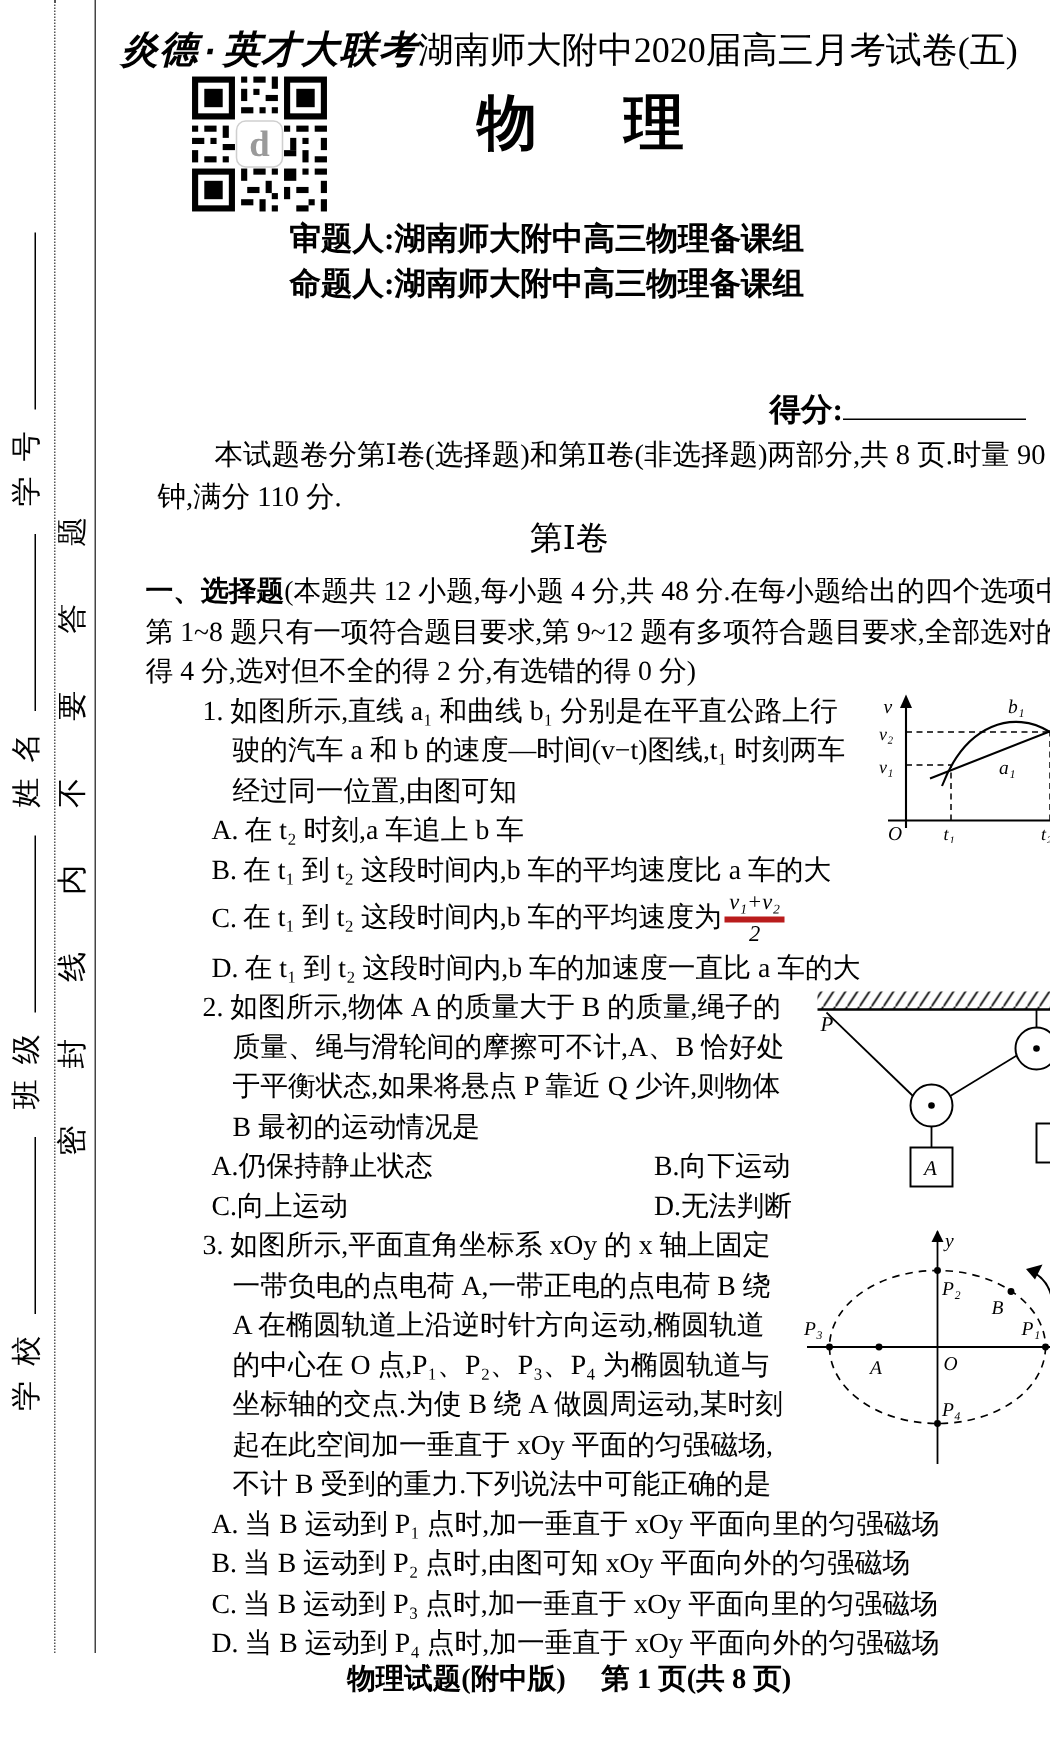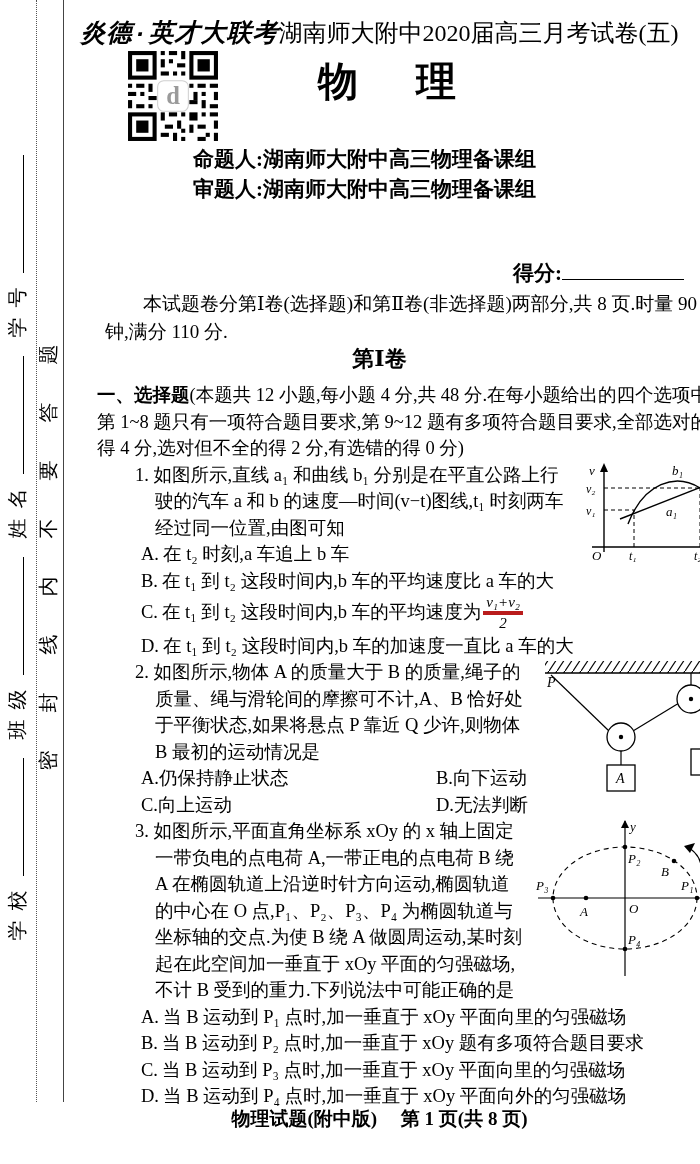--- a/index.html
+++ b/index.html
@@ -27,21 +27,21 @@
   .subject{position:absolute;top:54px;left:0;width:629px;padding-left:24px;box-sizing:border-box;
     text-align:center;font-size:40px;font-weight:bold;letter-spacing:9px;}
 
   .people{position:absolute;top:144px;left:128px;font-size:21px;font-weight:bold;line-height:30px;}
 
   .score{position:absolute;top:258px;left:448px;font-size:21px;font-weight:bold;}
   .score-blank{display:inline-block;width:122px;border-bottom:1.5px solid #000;height:1em;vertical-align:baseline;}
 
   .intro{position:absolute;top:290px;left:0;width:629px;font-size:19px;line-height:28px;text-indent:2em;margin-left:40px;}
 
-  .part-title{position:absolute;top:344px;left:0;width:629px;text-align:center;font-size:22px;font-weight:bold;}
+  .part-title{position:absolute;top:344px;left:0;width:629px;text-align:center;font-size:22px;font-weight:normal;}
 
   .main{position:absolute;top:382px;left:0;width:629px;font-size:18.5px;line-height:26.5px;padding-left:32px;}
   .sec-head{font-weight:bold;}
   .question{margin:0;margin-left:20px;}
   .q-stem{padding-left:38px;text-indent:-20px;}
   .q-opt{padding-left:24px;}
   .q-opt .lbl{margin-right:4px;}
   .opt-row{padding-left:24px;}
   .cell1{display:inline-block;width:295px;}
   .nowrap{white-space:nowrap;}
@@ -150,22 +150,22 @@
           <rect x="85" y="81" width="4" height="8"></rect>
           <rect x="69" y="85" width="8" height="4"></rect>
       </g>
       <rect x="30" y="30" width="30" height="30" rx="6" fill="#fff" stroke="#cfcfcf"></rect>
       <text x="45" y="53" text-anchor="middle" font-size="24" font-weight="bold" fill="#9a9a9a" font-family="'Liberation Sans',sans-serif">d</text>
     </svg>
 
     <div class="subject">物　理</div>
 
     <div class="people">
+      <div>审题人:湖南师大附中高三物理备课组</div>
       <div>命题人:湖南师大附中高三物理备课组</div>
-      <div>审题人:湖南师大附中高三物理备课组</div>
     </div>
 
     <div class="score">
       <span>得分:</span><span class="score-blank"></span>
     </div>
 
     <div class="intro">本试题卷分第Ⅰ卷(选择题)和第Ⅱ卷(非选择题)两部分,共 8 页.时量 90 分钟,满分 110 分.</div>
 
     <div class="part-title">第Ⅰ卷</div>
 
@@ -275,21 +275,21 @@
           <text class="it" x="2" y="72" font-size="13">P₃</text>
           <text class="it" x="147" y="72" font-size="13">P₁</text>
           <text class="it" x="46" y="98" font-size="13">A</text>
           <text class="it" x="127" y="58" font-size="13">B</text>
         </svg>
         <div class="q-stem">
           <span>3.</span>
           <span>如图所示,平面直角坐标系 xOy 的 x 轴上固定一带负电的点电荷 A,一带正电的点电荷 B 绕 A 在椭圆轨道上沿逆时针方向运动,椭圆轨道的中心在 O 点,P₁、P₂、P₃、P₄ 为椭圆轨道与坐标轴的交点.为使 B 绕 A 做圆周运动,某时刻起在此空间加一垂直于 xOy 平面的匀强磁场,不计 B 受到的重力.下列说法中可能正确的是</span>
         </div>
         <div class="q-opt nowrap"><span class="lbl">A.</span><span>当 B 运动到 P₁ 点时,加一垂直于 xOy 平面向里的匀强磁场</span></div>
-        <div class="q-opt nowrap"><span class="lbl">B.</span><span>当 B 运动到 P₂ 点时,加一垂直于 xOy 题有多项符合题目要求</span></div>
+        <div class="q-opt nowrap"><span class="lbl">B.</span><span>当 B 运动到 P₂ 点时,由图可知 xOy 平面向外的匀强磁场</span></div>
         <div class="q-opt nowrap"><span class="lbl">C.</span><span>当 B 运动到 P₃ 点时,加一垂直于 xOy 平面向里的匀强磁场</span></div>
         <div class="q-opt nowrap"><span class="lbl">D.</span><span>当 B 运动到 P₄ 点时,加一垂直于 xOy 平面向外的匀强磁场</span></div>
       </div>
 
     </div>
 
     <div class="footer">物理试题(附中版)　 第 1 页(共 8 页)</div>
 
   </div>
 </div>

